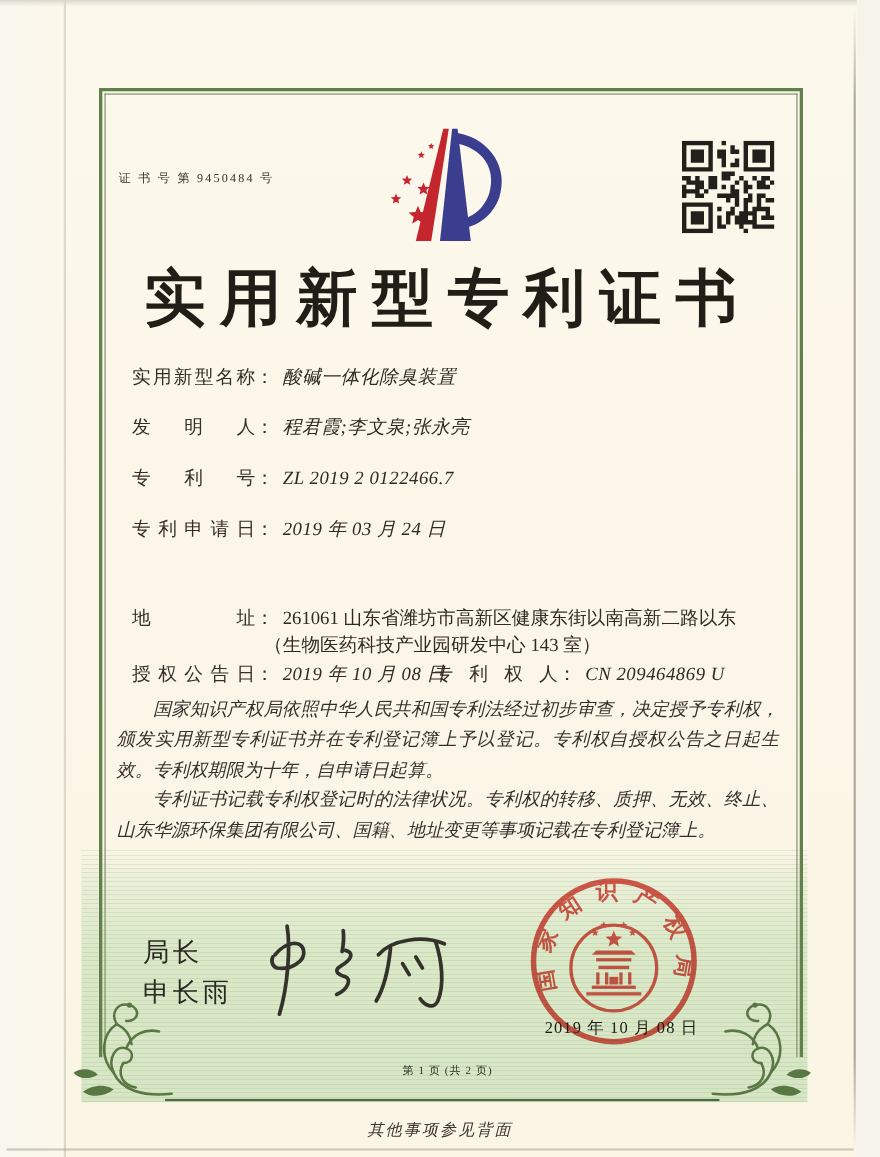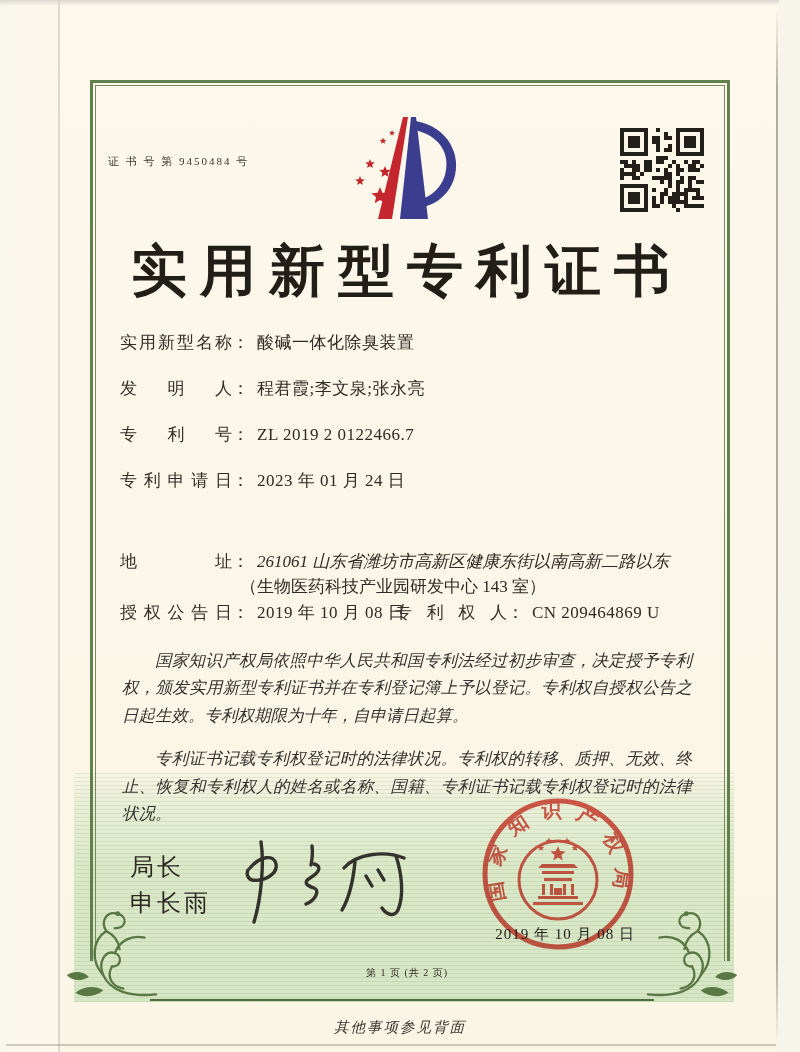--- a/index.html
+++ b/index.html
@@ -27,30 +27,30 @@
   .logo{position:absolute;left:336px;top:111px;width:132px;height:122px;}
   .qr{position:absolute;left:620px;top:128px;width:84px;height:84px;}
 
   .title{position:absolute;left:90px;top:234px;width:634px;margin:0;text-align:center;
     font-size:56px;font-weight:bold;letter-spacing:13px;color:#211d17;}
 
   .row{position:absolute;left:108px;font-size:17px;line-height:25px;color:#2e2a24;white-space:nowrap;}
   .r1{top:330px}.r2{top:376px}.r3{top:422px}.r4{top:468px}.r5{top:512px}.r6{top:549px;white-space:normal;width:600px;}.r7{top:600px}
   .flabel{display:inline-block;width:112px;text-align:justify;text-align-last:justify;vertical-align:top;color:#332f28;margin-left:12px;}
   .fcolon{display:inline-block;margin-right:8px;vertical-align:top;}
-  .fvalue{letter-spacing:.5px;}
+  .fvalue{letter-spacing:.5px;font-style:italic;}
   .addr-lines{display:inline-block;vertical-align:top;max-width:460px;}
-  .addr-line{display:block;font-style:italic;}
+  .addr-line{display:block;}
   .addr-line2{display:block;margin-left:-17px;}
   .gv1{display:inline-block;width:132px;}
   .fl2{margin-left:6px;}
 
   .body-text{position:absolute;left:106px;top:631px;width:602px;font-size:16.5px;line-height:1.66;
     text-align:justify;font-style:italic;color:#32312d;}
-  .body-text p{margin:16px;text-indent:2em;}
+  .body-text p{margin:0;text-indent:2em;}
 
   
   .band{position:absolute;left:74px;top:772px;width:660px;height:230px;
     background:linear-gradient(180deg,rgba(224,237,209,0) 0%,rgba(220,234,204,.5) 12%,rgba(213,230,195,.85) 40%,rgba(211,228,193,.92) 100%);}
   .band::after{content:'';position:absolute;inset:0;
     background:repeating-linear-gradient(0deg,rgba(118,152,102,.16) 0 1px,rgba(118,152,102,0) 1px 4px);}
 
   .officer{position:absolute;left:130px;top:849px;font-size:24px;letter-spacing:3px;color:#2b2822;line-height:36px;}
   .sig{position:absolute;left:198px;top:826px;width:232px;height:108px;}
 
@@ -107,32 +107,32 @@
   <div class="row r1">
     <span class="flabel">实用新型名称</span><span class="fcolon">：</span><span class="fvalue">酸碱一体化除臭装置</span>
   </div>
   <div class="row r2">
     <span class="flabel">发明人</span><span class="fcolon">：</span><span class="fvalue">程君霞;李文泉;张永亮</span>
   </div>
   <div class="row r3">
     <span class="flabel">专利号</span><span class="fcolon">：</span><span class="fvalue">ZL 2019 2 0122466.7</span>
   </div>
   <div class="row r4">
-    <span class="flabel">专利申请日</span><span class="fcolon">：</span><span class="fvalue">2023 年 01 月 24 日</span>
+    <span class="flabel">专利申请日</span><span class="fcolon">：</span><span class="fvalue">2019 年 03 月 24 日</span>
   </div>
   <div class="row r6">
     <span class="flabel">地址</span><span class="fcolon">：</span><span class="addr-lines"><span class="addr-line">261061 山东省潍坊市高新区健康东街以南高新二路以东</span><span class="addr-line2">（生物医药科技产业园研发中心 143 室）</span></span>
   </div>
   <div class="row r7">
     <span class="flabel">授权公告日</span><span class="fcolon">：</span><span class="fvalue gv1">2019 年 10 月 08 日</span><span class="flabel fl2">专利权人</span><span class="fcolon">：</span><span class="fvalue">CN 209464869 U</span>
   </div>
 
   <div class="body-text">
     <p>国家知识产权局依照中华人民共和国专利法经过初步审查，决定授予专利权，颁发实用新型专利证书并在专利登记簿上予以登记。专利权自授权公告之日起生效。专利权期限为十年，自申请日起算。</p>
-    <p>专利证书记载专利权登记时的法律状况。专利权的转移、质押、无效、终止、恢复和专利权人的姓名或名称、国籍、专利证书记载专利权登记时的法律状况。</p>
+    <p>专利证书记载专利权登记时的法律状况。专利权的转移、质押、无效、终止、山东华源环保集团有限公司、国籍、地址变更等事项记载在专利登记簿上。</p>
   </div>
 
   <div class="officer">
     <div>局长</div>
     <div>申长雨</div>
   </div>
 
   <svg class="sig" viewBox="0 0 232 108">
     <g stroke="#26231f" stroke-width="3.4" fill="none" stroke-linecap="round" stroke-linejoin="round" opacity="0.92">
       <path d="M52,42 C62,30 76,28 78,38 C80,48 66,56 54,54 C50,53 48,48 50,44"></path>

